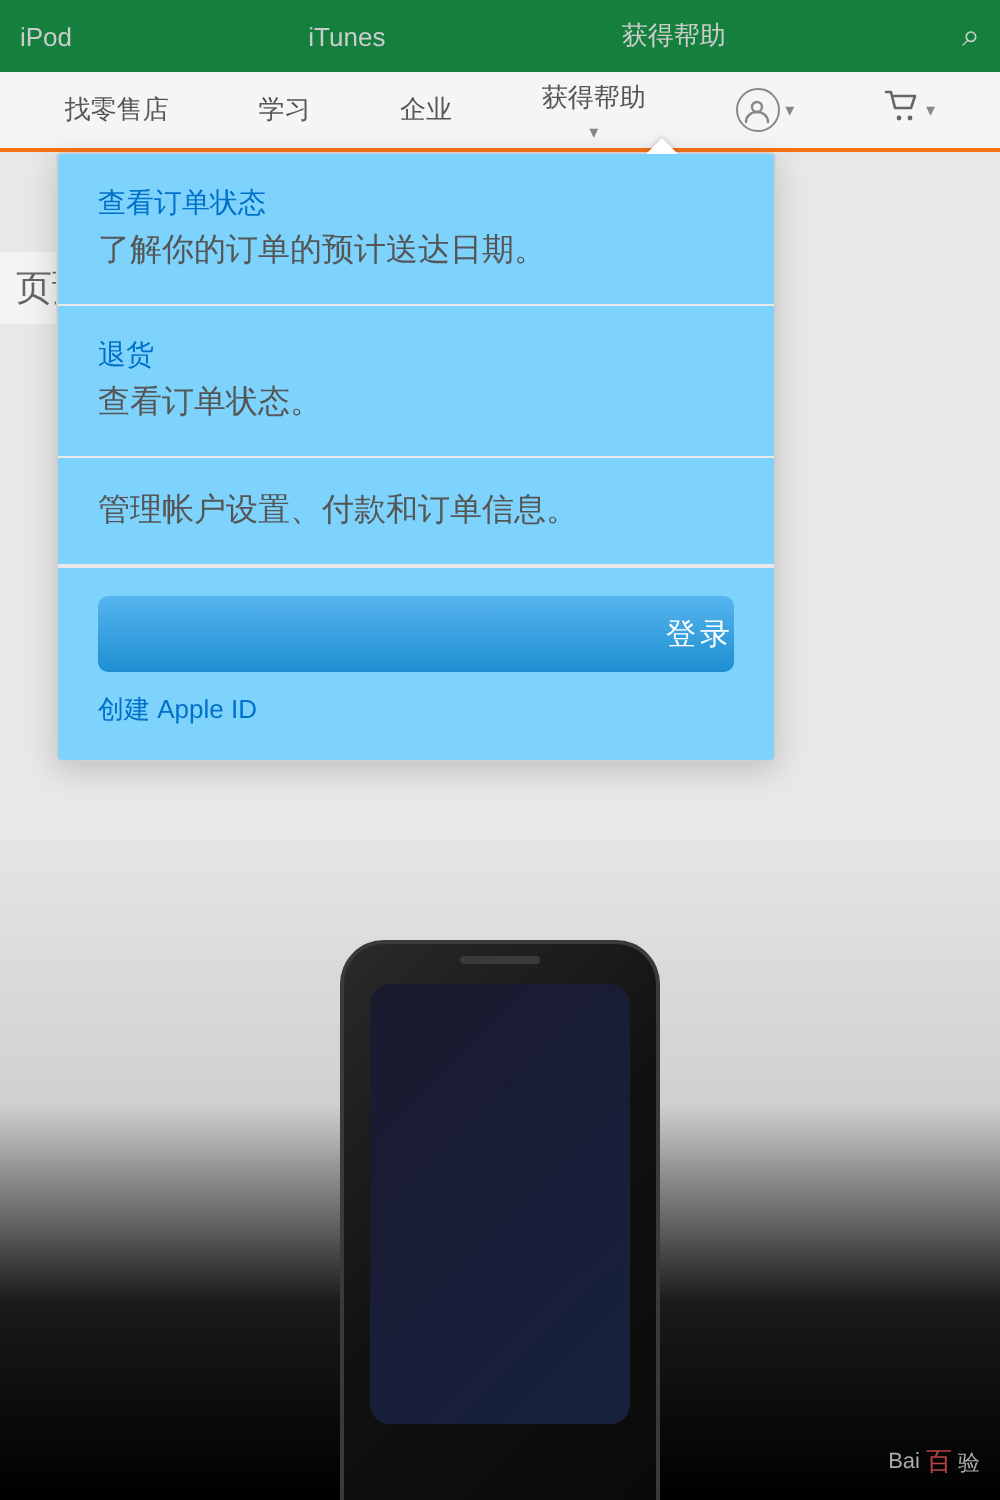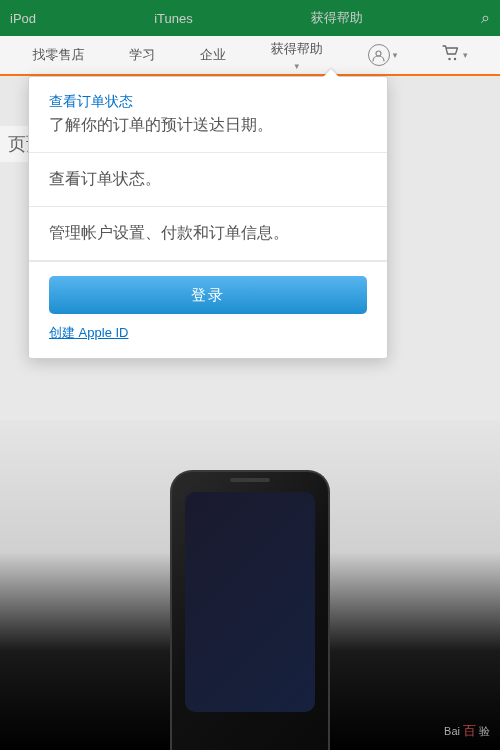--- a/index.html
+++ b/index.html
@@ -97,21 +97,21 @@
       width: 100%;
       background: #e8e8e8;
     }
 
     
     .dropdown-panel {
       position: absolute;
       top: 0;
       left: 28px;
       width: 360px;
-      background: #ffffff;
+      background: #7dd3fc;
       border: 1px solid #d0d0d0;
       border-radius: 3px;
       box-shadow: 0 4px 16px rgba(0,0,0,0.18);
       z-index: 100;
     }
 
     .dropdown-item {
       padding: 16px 20px;
       border-bottom: 1px solid #e8e8e8;
       cursor: pointer;
@@ -139,28 +139,28 @@
       width: 100%;
       background: linear-gradient(to bottom, #57b5ef, #1d8ed0);
       color: #fff;
       border: none;
       border-radius: 5px;
       height: 38px;
       font-size: 15px;
       font-weight: 500;
       cursor: pointer;
       letter-spacing: 2px;
+      text-align: right;
     }
     .create-apple-id {
       margin-top: 10px;
       font-size: 13px;
       color: #0070c9;
       cursor: pointer;
       display: inline-block;
-      text-decoration: underline;
     }
 
     
     .page-bg {
       position: relative;
       width: 100%;
       height: 420px;
       background: linear-gradient(to bottom, #e5e5e5 0%, #d0d0d0 40%, #1a1a1a 70%, #000 100%);
       display: flex;
       align-items: flex-end;
@@ -275,20 +275,21 @@
 
   <div class="dropdown-panel">
     <div class="dropdown-arrow"></div>
 
     <div class="dropdown-item">
       <div class="dropdown-item-title">查看订单状态</div>
       <div class="dropdown-item-desc">了解你的订单的预计送达日期。</div>
     </div>
 
     <div class="dropdown-item">
+      <div class="dropdown-item-title">退货</div>
       <div class="dropdown-item-desc">查看订单状态。</div>
     </div>
 
 
     <div class="dropdown-item">
       <div class="dropdown-item-desc">管理帐户设置、付款和订单信息。</div>
     </div>
 
     <div class="login-section">
       <button class="login-btn">登录</button>

